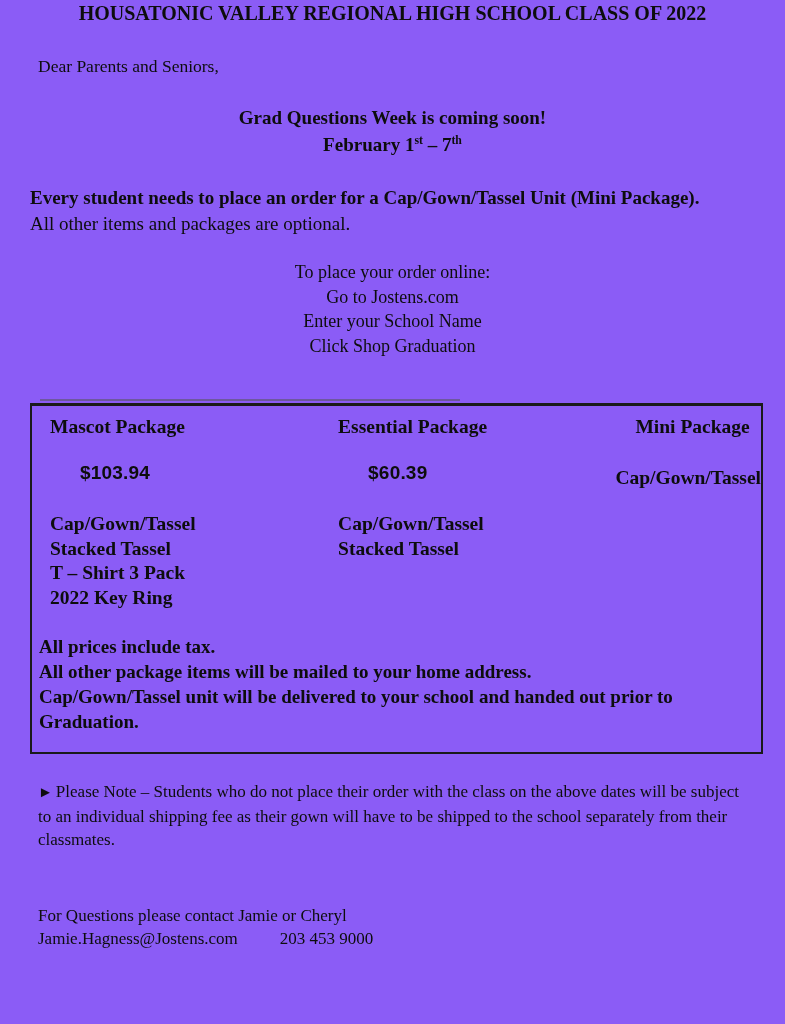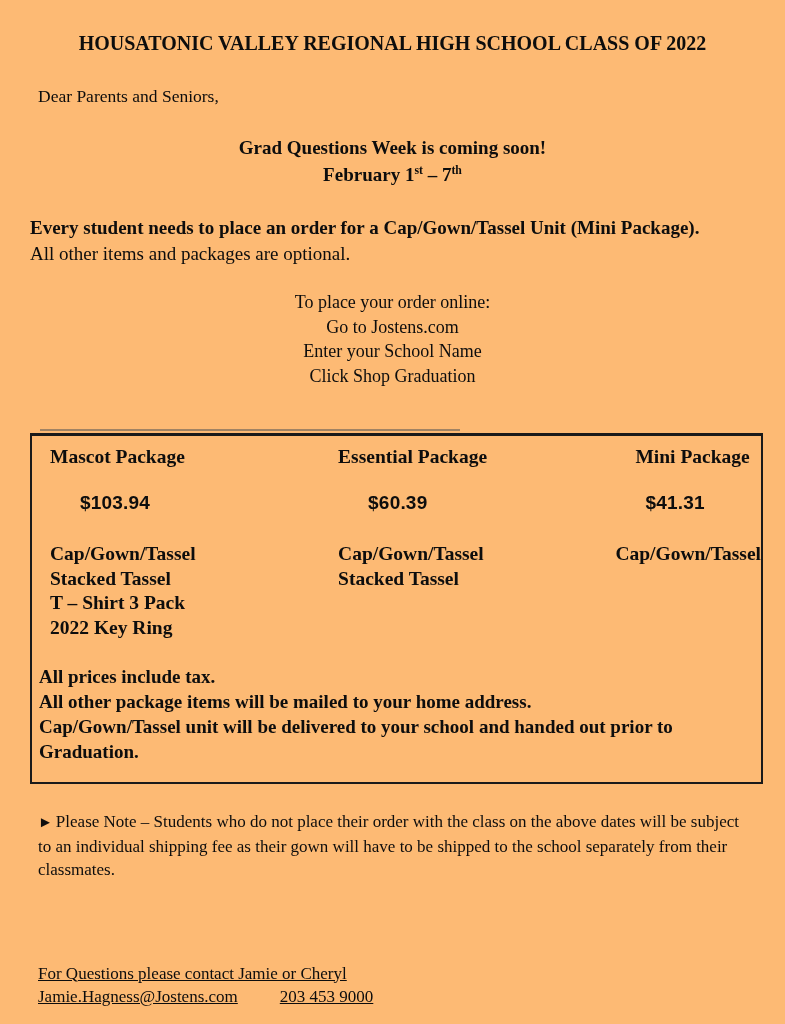--- a/index.html
+++ b/index.html
@@ -10,22 +10,21 @@
   body {
     height: 1024px;
     overflow: hidden;
     font-family: "Liberation Serif", "DejaVu Serif", serif;
     color: #0d0d0d;
     position: relative;
   }
   .page {
     width: 785px;
     height: 1024px;
-    background: #fdba74;
-    padding-top: 30px;
+    background: #8b5cf6;
   }
 
   
   .title {
     text-align: center;
     font-weight: bold;
     font-size: 20px;
     line-height: 26px;
     margin: 0 40px;
   }
@@ -115,24 +114,23 @@
     font-size: 17px;
     line-height: 23.5px;
   }
   .note-arrow {
     font-size: 15px;
     margin-right: 3px;
   }
 
   
   .contact {
-    margin: 80px 25px 0 38px;
+    margin: 52px 25px 0 38px;
     font-size: 17px;
     line-height: 23.5px;
-    text-decoration: underline;
   }
   .contact-phone { margin-left: 42px; }
 </style>
 </head>
 <body>
 
 <div class="page">
 
   <div class="title">
     <div>HOUSATONIC VALLEY REGIONAL HIGH SCHOOL CLASS OF 2022</div>
@@ -172,21 +170,20 @@
         <div class="pkg-name">Essential Package</div>
         <div class="pkg-price">$60.39</div>
         <div class="pkg-items">
           <div>Cap/Gown/Tassel</div>
           <div>Stacked Tassel</div>
         </div>
       </div>
 
       <div class="pkg-col pkg-col-3">
         <div class="pkg-name">Mini Package</div>
-        <div class="pkg-price">$41.31</div>
         <div class="pkg-items">
           <div>Cap/Gown/Tassel</div>
         </div>
       </div>
 
     </div>
 
     <div class="box-notes">
       <div>All prices include tax.</div>
       <div>All other package items will be mailed to your home address.</div>

